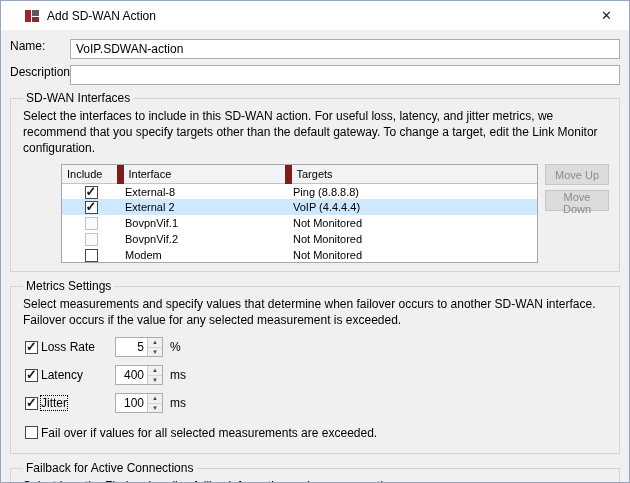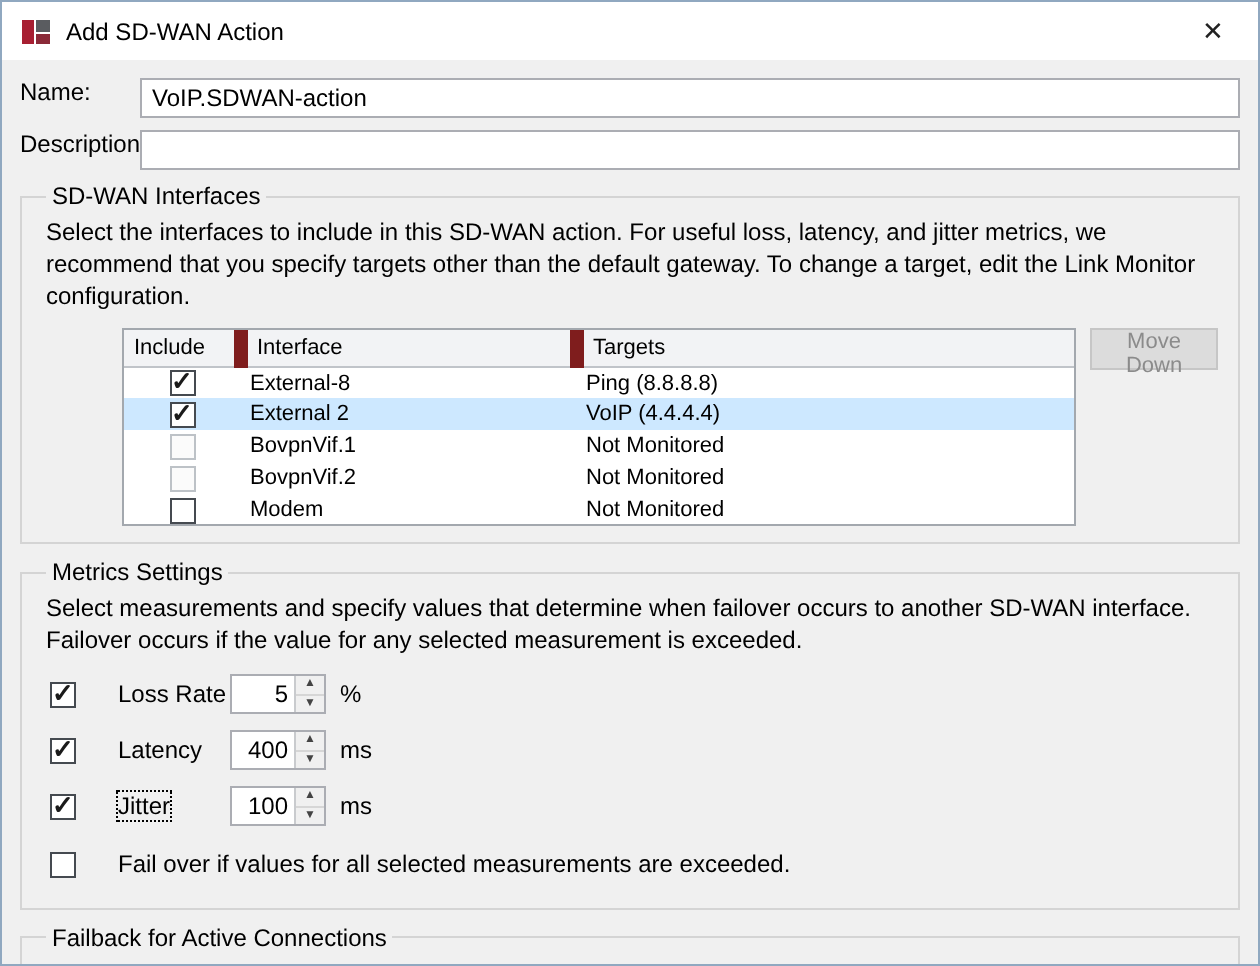--- a/index.html
+++ b/index.html
@@ -2,21 +2,21 @@
 <html><head>
 <meta charset="utf-8">
 <style>
   * { box-sizing: border-box; margin: 0; padding: 0; font-family: "Liberation Sans", sans-serif; }
   html, body { background: #e9e9e9; }
   .dialog {
     width: 630px; height: 483px; background: #f0f0f0;
     border: 1px solid #90a8c0; display: flex; flex-direction: column;
     overflow: hidden; position: relative;
   }
-  .titlebar { height: 29px; background: #ffffff; display: flex; align-items: center; padding-left: 9px; flex: 0 0 auto; }
+  .titlebar { height: 29px; background: #ffffff; display: flex; align-items: center; padding-left: 23px; flex: 0 0 auto; }
   .titlebar .title { font-size: 12px; color: #000; margin-left: 7px; flex: 1; }
   .close-btn { width: 45px; height: 100%; display: flex; align-items: center; justify-content: center; font-size: 13px; color: #222; cursor: pointer; }
   .body { padding: 9px 9px 6px; flex: 1; display: flex; flex-direction: column; }
 
   .form-row { display: flex; margin-bottom: 6px; }
   .form-row label { width: 60px; font-size: 12px; flex: 0 0 auto; }
   .textbox { flex: 1; height: 20px; border: 1px solid #abadb3; background: #fff; font-size: 12px; padding: 1px 5px; outline: none; }
 
   fieldset { border: 1px solid #d4d4d4; padding: 2px 10px 8px; margin-bottom: 7px; }
   legend { font-size: 12px; padding: 0 3px; margin-left: 2px; color: #000; }
@@ -37,21 +37,21 @@
   input[type="checkbox"]:checked::after { content: "✓"; position: absolute; left: 0px; top: -3px; font-size: 13px; font-weight: bold; color: #1a1a1a; }
   input[type="checkbox"]:disabled { border-color: #bdc2c7; background: #fbfbfb; }
 
   .move-btns { width: 64px; margin-left: 7px; display: flex; flex-direction: column; gap: 5px; flex: 0 0 auto; }
   .btn { font-size: 12px; height: 22px; background: #e1e1e1; border: 1px solid #adadad; padding: 0 10px; min-width: 52px; color: #000; }
   .btn.disabled { color: #8b8b8b; background: #dcdcdc; border-color: #c6c6c6; }
   .btn-move { height: 21px; font-size: 11px; padding: 0 4px; }
 
   
   .metric-row { display: flex; align-items: center; margin: 0 0 8px 4px; font-size: 12px; }
-  .cb-label { display: inline-flex; align-items: center; gap: 21px; font-size: 12px; }
+  .cb-label { display: inline-flex; align-items: center; gap: 3px; font-size: 12px; }
   .metric-row .cb-label { width: 90px; }
   .focused span { outline: 1px dotted #000; }
   .spinner { display: inline-flex; width: 48px; height: 20px; border: 1px solid #abadb3; background: #fff; }
   .spinner input { width: 100%; border: none; text-align: right; font-size: 12px; padding-right: 3px; outline: none; min-width: 0; }
   .spin-btns { display: flex; flex-direction: column; width: 15px; border-left: 1px solid #c9cbce; flex: 0 0 auto; }
   .spin-btn { flex: 1; font-size: 6px; line-height: 6px; background: #f0f0f0; border: none; color: #444; padding: 0; cursor: pointer; }
   .spin-btn.up { border-bottom: 1px solid #d6d6d6; }
   .unit { margin-left: 7px; font-size: 12px; }
   .allmeas-row { margin: 12px 0 2px 4px; }
 </style>
@@ -123,20 +123,21 @@
               </tr>
               <tr>
                 <td class="cb-cell"><input type="checkbox" style=""></td>
                 <td>Modem</td>
                 <td>Not Monitored</td>
               </tr>
             </tbody>
           </table>
         </div>
         <div class="move-btns">
+          <button class="btn btn-move disabled">Move Up</button>
           <button class="btn btn-move disabled">Move Down</button>
         </div>
       </div>
     </fieldset>
 
     <fieldset>
       <legend>Metrics Settings</legend>
       <div class="desc">Select measurements and specify values that determine when failover occurs to another SD-WAN interface. Failover occurs if the value for any selected measurement is exceeded.</div>
 
       <div class="metric-row">

